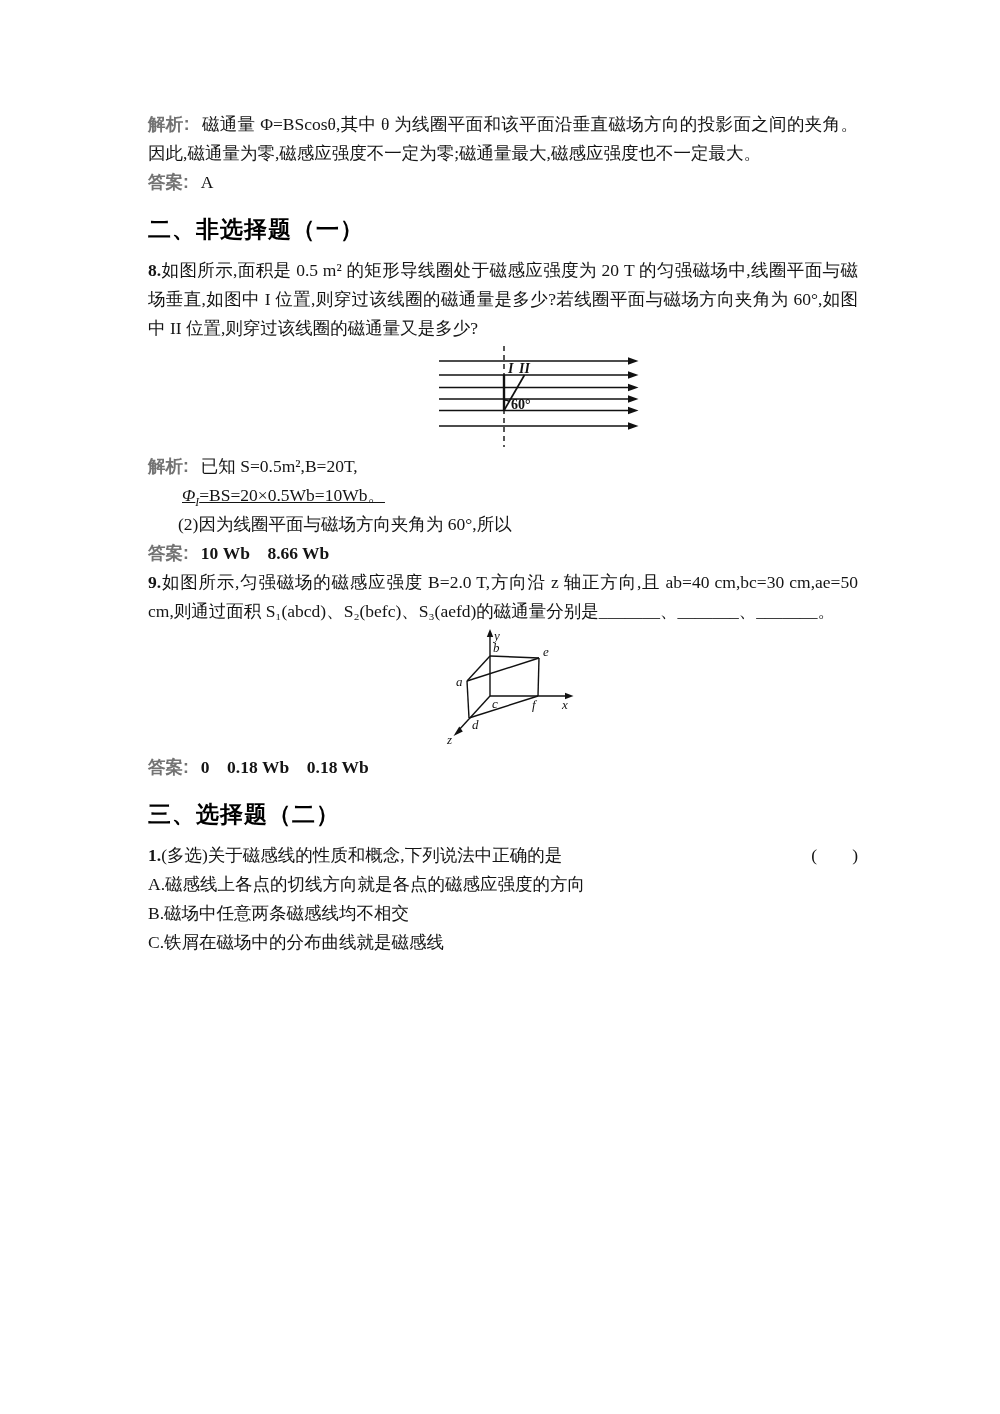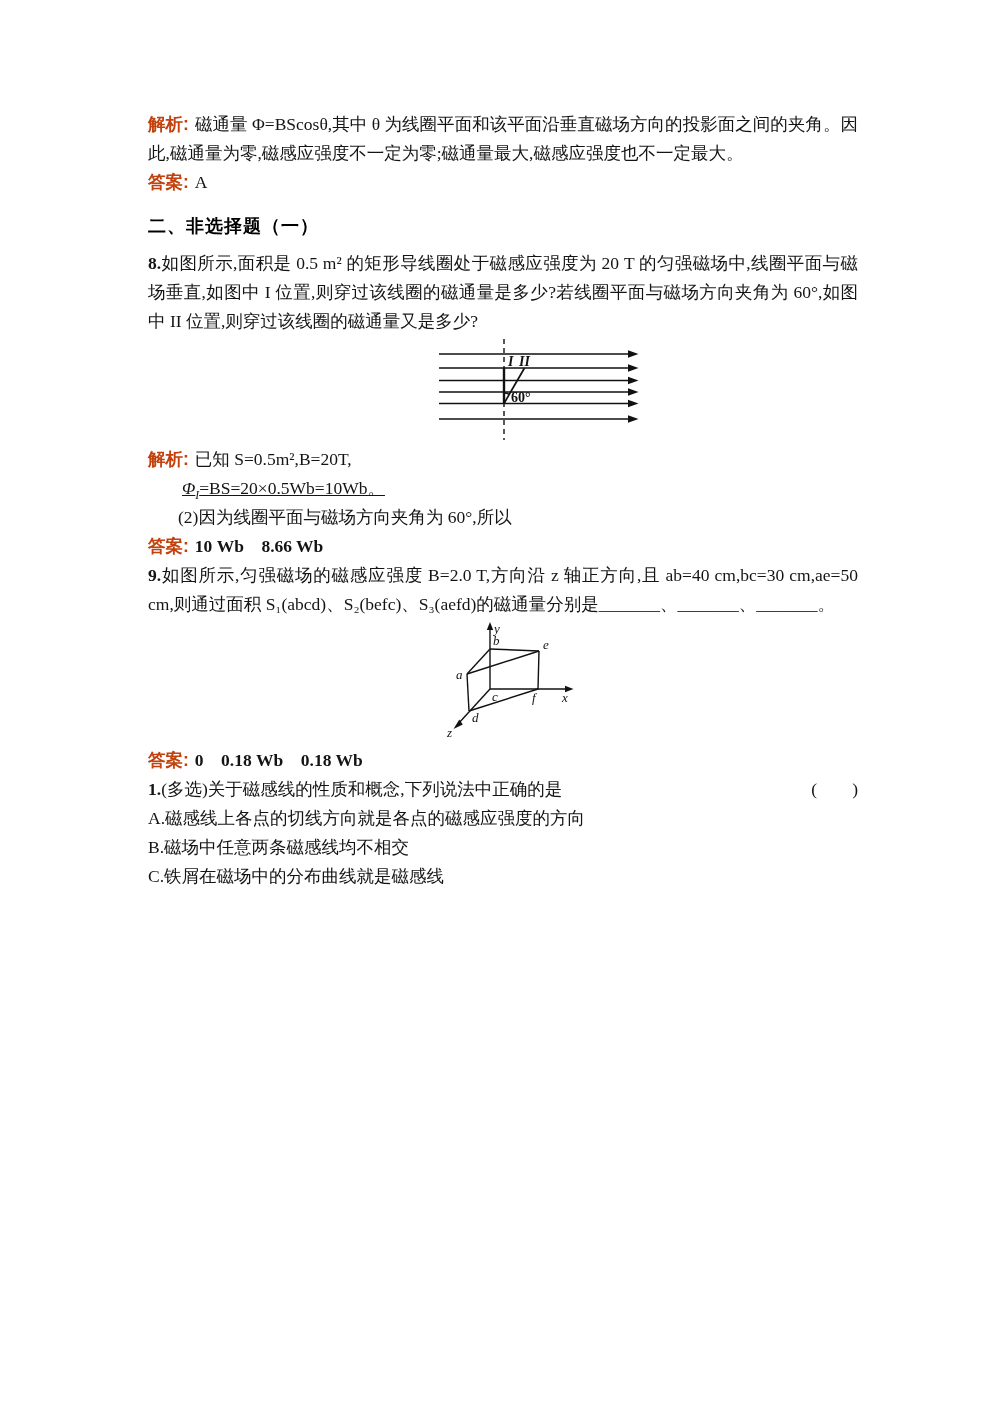--- a/index.html
+++ b/index.html
@@ -4,29 +4,29 @@
 <style>
   html,body{margin:0;padding:0;background:#ffffff;}
   body{
     width:1000px;height:1414px;position:relative;
     font-family:"Liberation Serif","DejaVu Serif",serif;
     color:#141414;
   }
   .page{padding:110px 142px 0 148px;}
   p{margin:0;font-size:17.5px;line-height:29px;text-align:justify;}
   .red-label{
-    color:#c2410c;
+    color:#737373;
     font-family:"Liberation Sans","DejaVu Sans",sans-serif;
     font-weight:700;
-    margin-right:6px;
+    margin-right:12px;
   }
   .num{font-weight:700;}
   .kai{font-style:normal;}
   h2{
-    font-size:18px;font-weight:800;color:#000;
+    font-size:23px;font-weight:800;color:#000;
     margin:17px 0 11px 0;
     font-family:"Liberation Serif","DejaVu Serif",serif;
     letter-spacing:1px;
   }
   .indent{padding-left:30px;}
   .formula{padding-left:34px;text-decoration:underline;}
   .formula i{font-style:italic;}
   .formula sub{font-size:11.5px;font-style:italic;line-height:0;}
   .figure1{margin:3px 0 5px 283px;display:block;}
   .figure2{margin:2px 0 3px 284px;display:block;}
@@ -113,20 +113,21 @@
       <text x="111" y="28">e</text>
       <text x="100" y="81">f</text>
       <text x="130" y="81">x</text>
       <text x="62" y="12">y</text>
       <text x="15" y="116">z</text>
     </g>
   </svg>
 
   <p><span class="red-label">答案:</span><span class="ans-vals">0　0.18 Wb　0.18 Wb</span></p>
 
+  <h2>三、选择题（二）</h2>
 
   <p class="q-row">
       <span><span class="num">1.</span><span class="kai">(多选)</span><span>关于磁感线的性质和概念,下列说法中正确的是</span></span>
       <span class="bracket">(　　)</span>
     </p>
   <p>A.磁感线上各点的切线方向就是各点的磁感应强度的方向</p>
   <p>B.磁场中任意两条磁感线均不相交</p>
   <p>C.铁屑在磁场中的分布曲线就是磁感线</p>
 
 </div>

